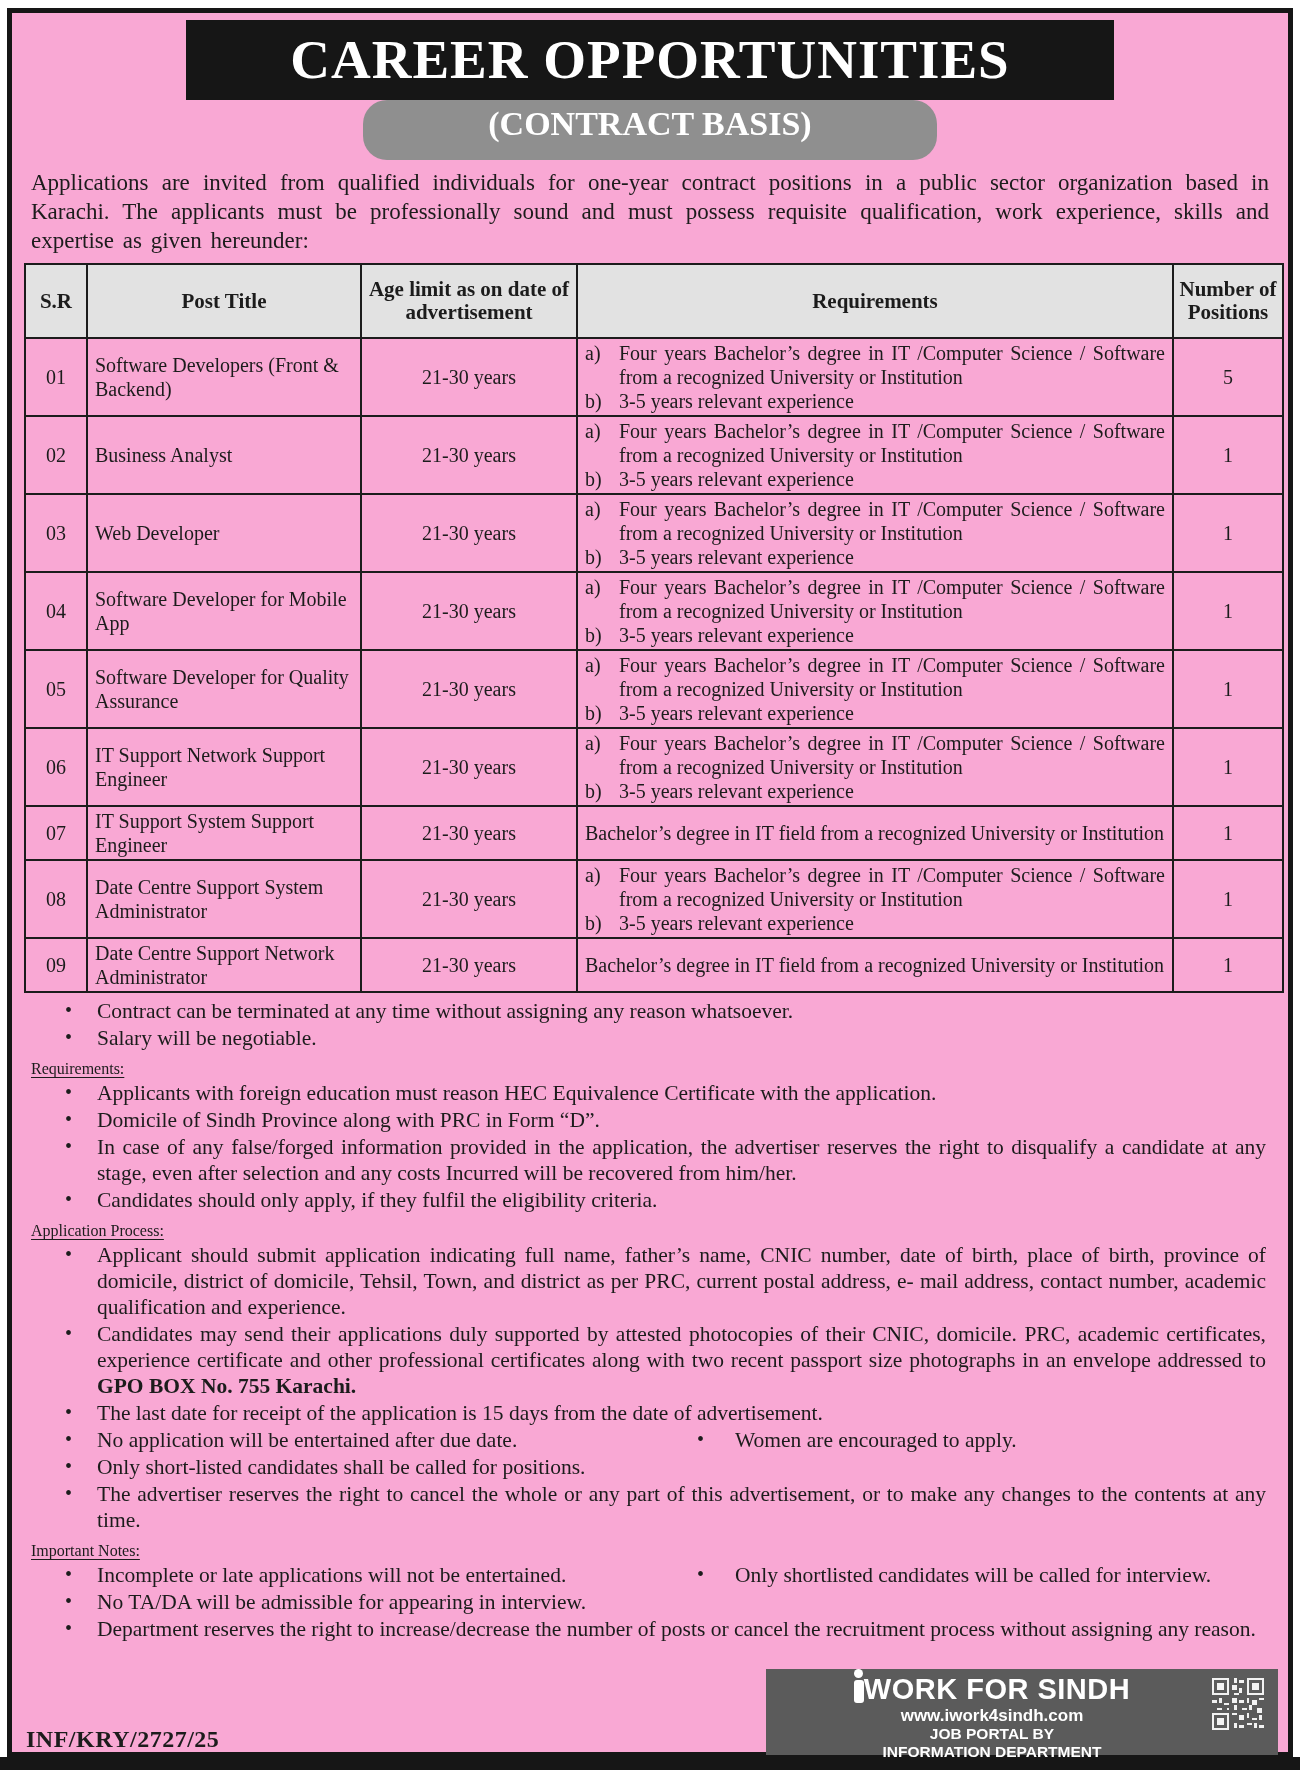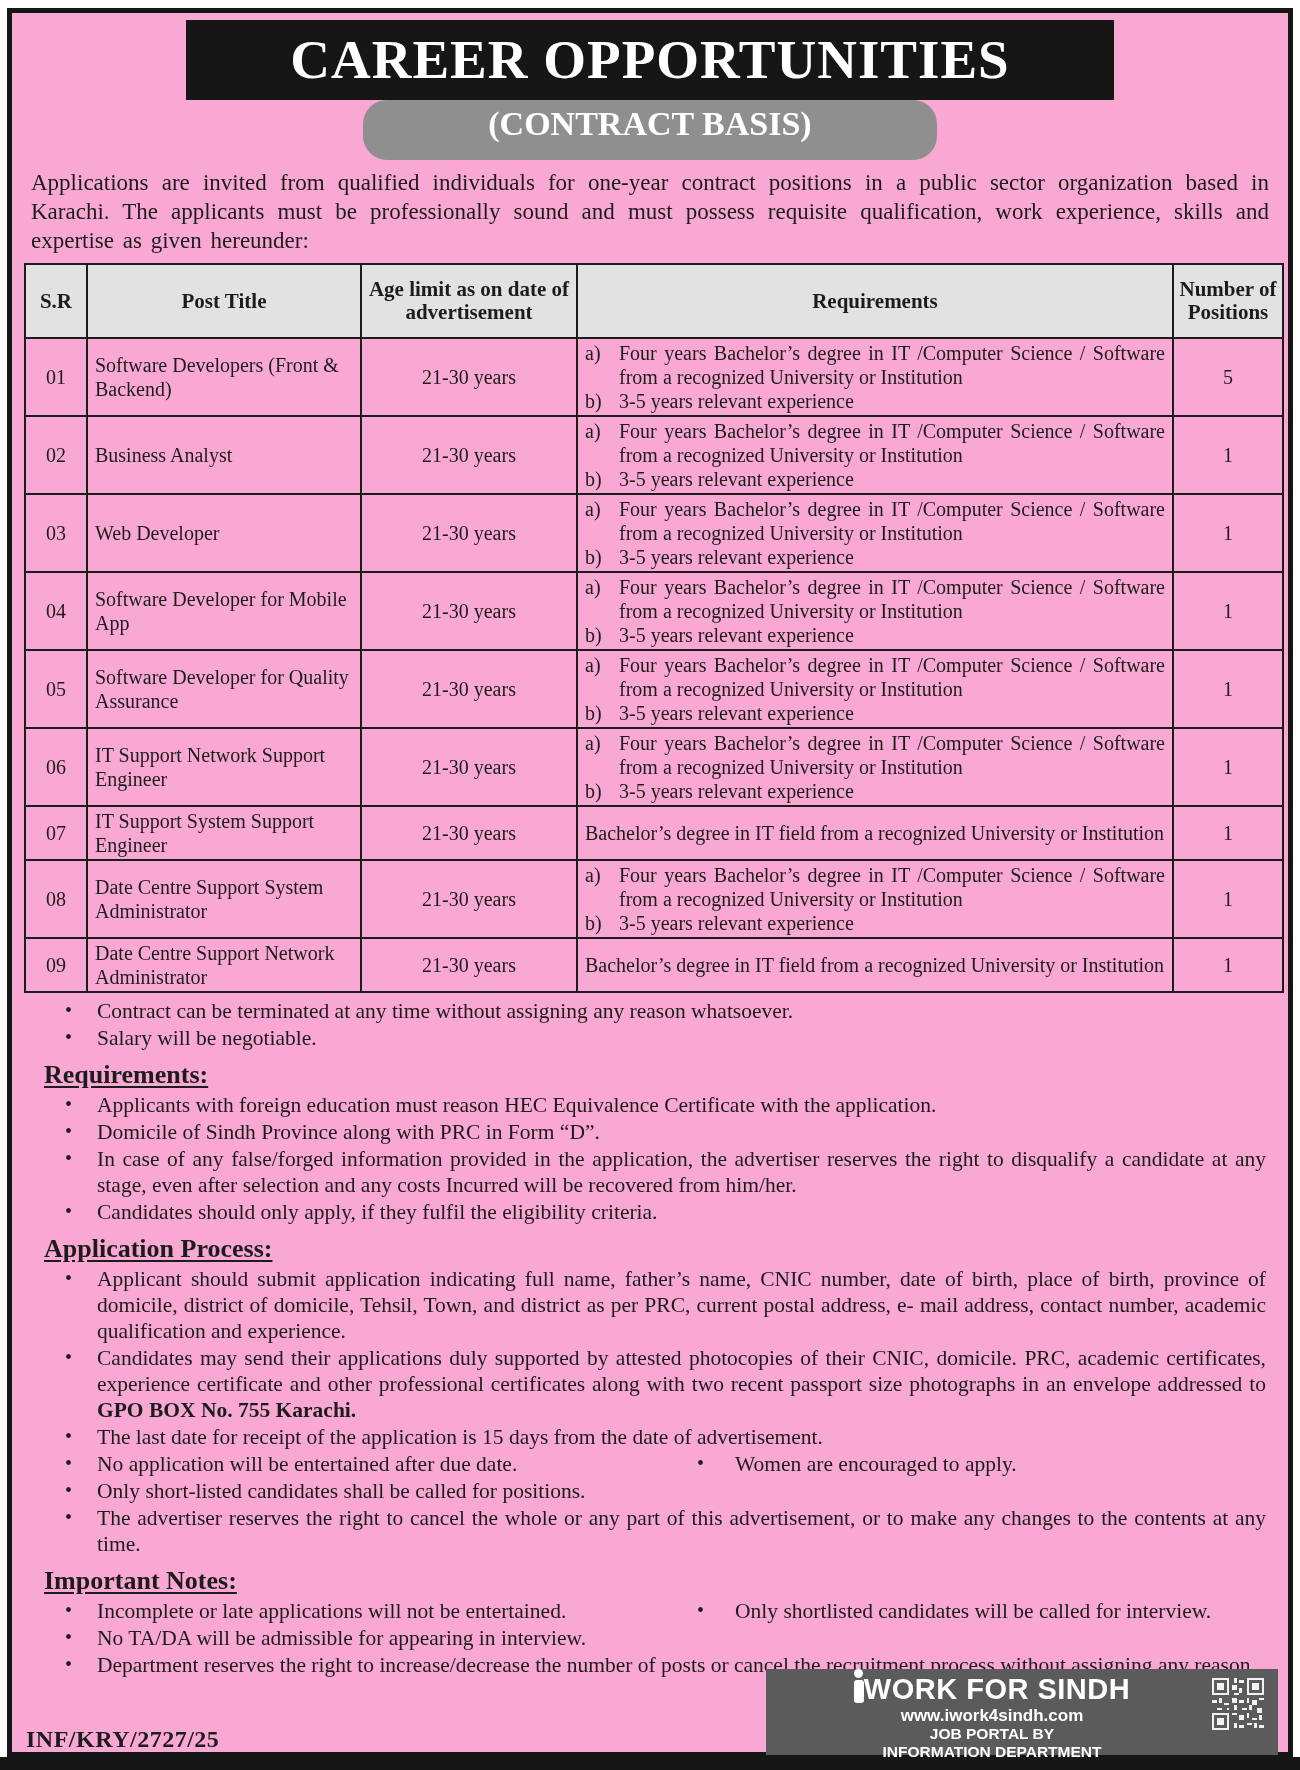--- a/index.html
+++ b/index.html
@@ -48,21 +48,21 @@
   .req-plain{text-align:justify;}
   .b-row{
     position:relative;padding-left:73px;padding-right:10px;
     font-size:21.5px;line-height:26px;margin-top:1px;
   }
   .b-dot{position:absolute;left:41px;top:-1px;font-size:20px;}
   .b-dot2{position:absolute;left:673px;top:-1px;font-size:20px;}
   .b-col2{position:absolute;left:711px;top:0;white-space:nowrap;}
   .b-text{display:block;text-align:justify;}
   .sec-head{
-    margin:9px 0 2px 20px;font-size:26px;font-weight:bold;
+    margin:9px 0 2px 7px;font-size:16px;font-weight:normal;
     text-decoration:underline;text-underline-offset:3px;
   }
   .notes-block{margin-top:5px;}
   .ref{
     position:absolute;left:14px;bottom:6px;font-size:24px;font-weight:bold;letter-spacing:.5px;
   }
   .sindh-box{
     position:absolute;right:10px;bottom:4px;width:512px;height:86px;background:var(--sbox);
     color:#fff;font-family:"Liberation Sans",sans-serif;text-align:center;padding-top:5px;
   }

